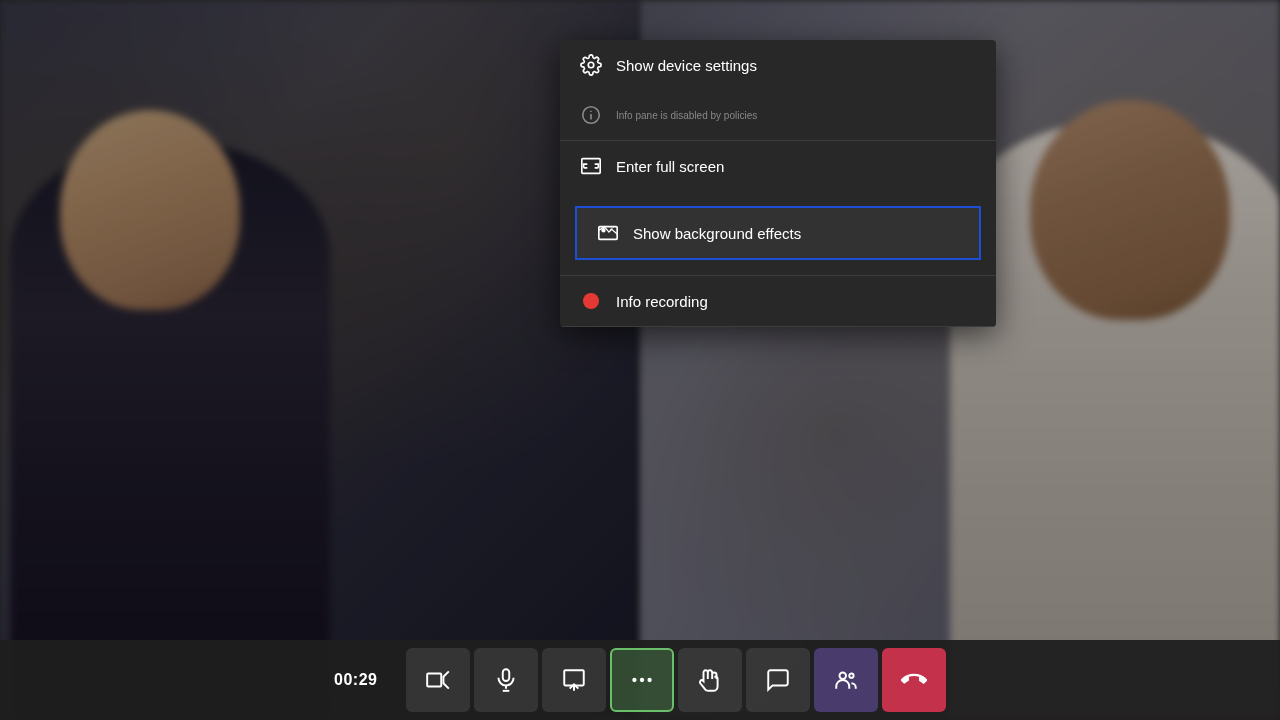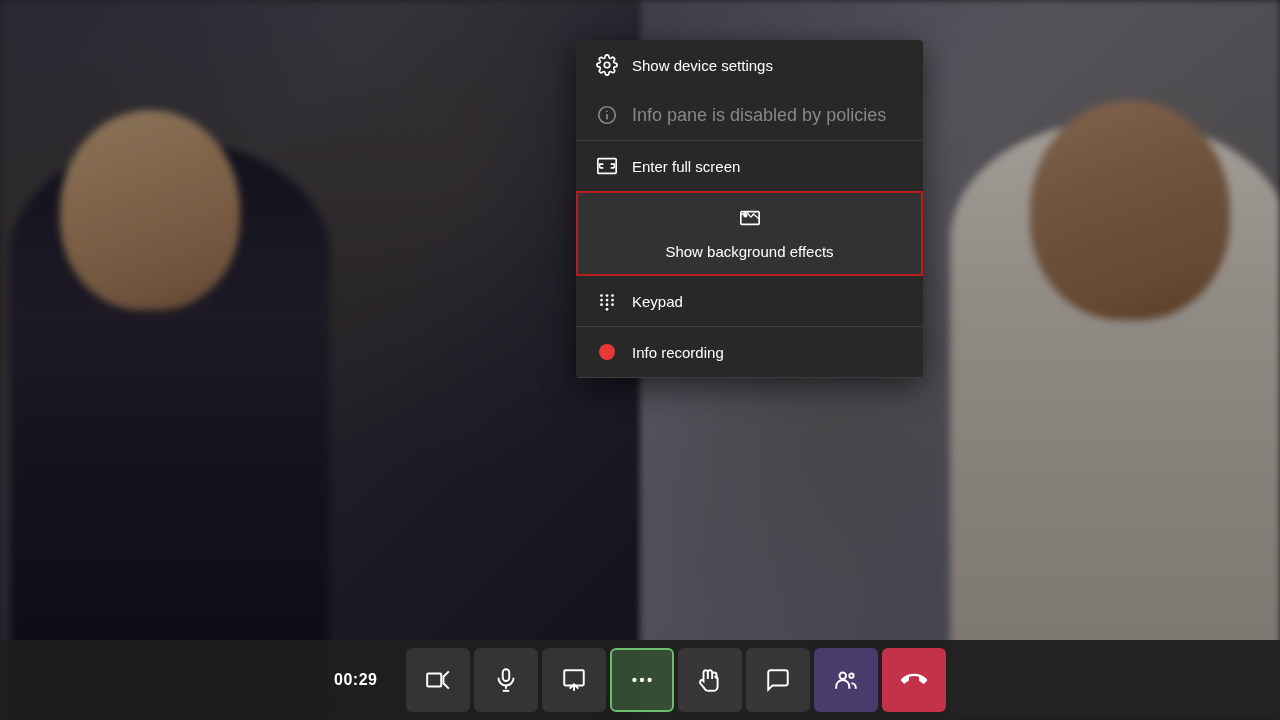--- a/index.html
+++ b/index.html
@@ -175,22 +175,22 @@
     }
 
     .toolbar-btn.people {
       background: rgba(100, 80, 160, 0.6);
     }
 
     
     .context-menu {
       position: absolute;
       top: 40px;
-      left: 576px;
-      width: 347px;
+      left: 560px;
+      width: 436px;
       background: #292828;
       border-radius: 4px;
       box-shadow: 0 8px 32px rgba(0,0,0,0.6);
       overflow: hidden;
       z-index: 100;
     }
 
     .menu-item {
       display: flex;
       align-items: center;
@@ -198,23 +198,22 @@
       cursor: pointer;
       color: #ffffff;
       font-size: 15px;
       gap: 14px;
       transition: background 0.1s;
       position: relative;
     }
 
     .menu-item.highlighted {
       background: rgba(255,255,255,0.05);
-      border: 2px solid #b91c1c;
-      margin: 0;
-      flex-direction: column;
+      border: 2px solid #1d4ed8;
+      margin: 15px;
     }
 
     .menu-item.disabled {
       color: #888;
       cursor: default;
     }
 
     .menu-divider {
       height: 1px;
       background: rgba(255,255,255,0.1);
@@ -285,21 +284,21 @@
 
 
   <div class="menu-item disabled">
     <span class="menu-icon">
       <svg class="icon-svg" viewBox="0 0 24 24" fill="none" stroke="#888" stroke-width="1.8">
         <circle cx="12" cy="12" r="9"></circle>
         <line x1="12" y1="11" x2="12" y2="17"></line>
         <circle cx="12" cy="8" r="0.5" fill="#888" stroke="#888" stroke-width="1"></circle>
       </svg>
     </span>
-    <span style="color:#888;font-size:18px;">Info pane is disabled by policies</span>
+    <span style="color:#888;font-size:10px;">Info pane is disabled by policies</span>
   </div>
 
   <div class="menu-divider"></div>
 
   <div class="menu-item">
     <span class="menu-icon">
       <svg class="icon-svg" viewBox="0 0 24 24" fill="none" stroke="white" stroke-width="1.8">
         <rect x="2" y="4" width="20" height="16" rx="1"></rect>
         <polyline points="8,10 4,10 4,14"></polyline>
         <polyline points="16,10 20,10 20,14"></polyline>
@@ -316,37 +315,20 @@
         <rect x="2" y="5" width="20" height="14" rx="1"></rect>
         <path d="M2 9l6-4 5 6 3-3 6 5" stroke="white" stroke-width="1.5"></path>
         <circle cx="7" cy="9" r="1.5" fill="white"></circle>
         <line x1="18" y1="5" x2="14" y2="9" stroke="white" stroke-width="1.5" stroke-dasharray="1,1"></line>
       </svg>
     </span>
     <span>Show background effects</span>
   </div>
 
 
-  <div class="menu-item">
-    <span class="menu-icon">
-      <svg class="icon-svg" viewBox="0 0 24 24" fill="white">
-        <circle cx="6" cy="6" r="1.5"></circle>
-        <circle cx="12" cy="6" r="1.5"></circle>
-        <circle cx="18" cy="6" r="1.5"></circle>
-        <circle cx="6" cy="11" r="1.5"></circle>
-        <circle cx="12" cy="11" r="1.5"></circle>
-        <circle cx="18" cy="11" r="1.5"></circle>
-        <circle cx="6" cy="16" r="1.5"></circle>
-        <circle cx="12" cy="16" r="1.5"></circle>
-        <circle cx="18" cy="16" r="1.5"></circle>
-        <circle cx="12" cy="21" r="1.5"></circle>
-      </svg>
-    </span>
-    <span>Keypad</span>
-  </div>
 
   <div class="menu-divider"></div>
 
   <div class="menu-item">
     <span class="menu-icon">
       <span class="record-dot"></span>
     </span>
     <span>Info recording</span>
   </div>
 

